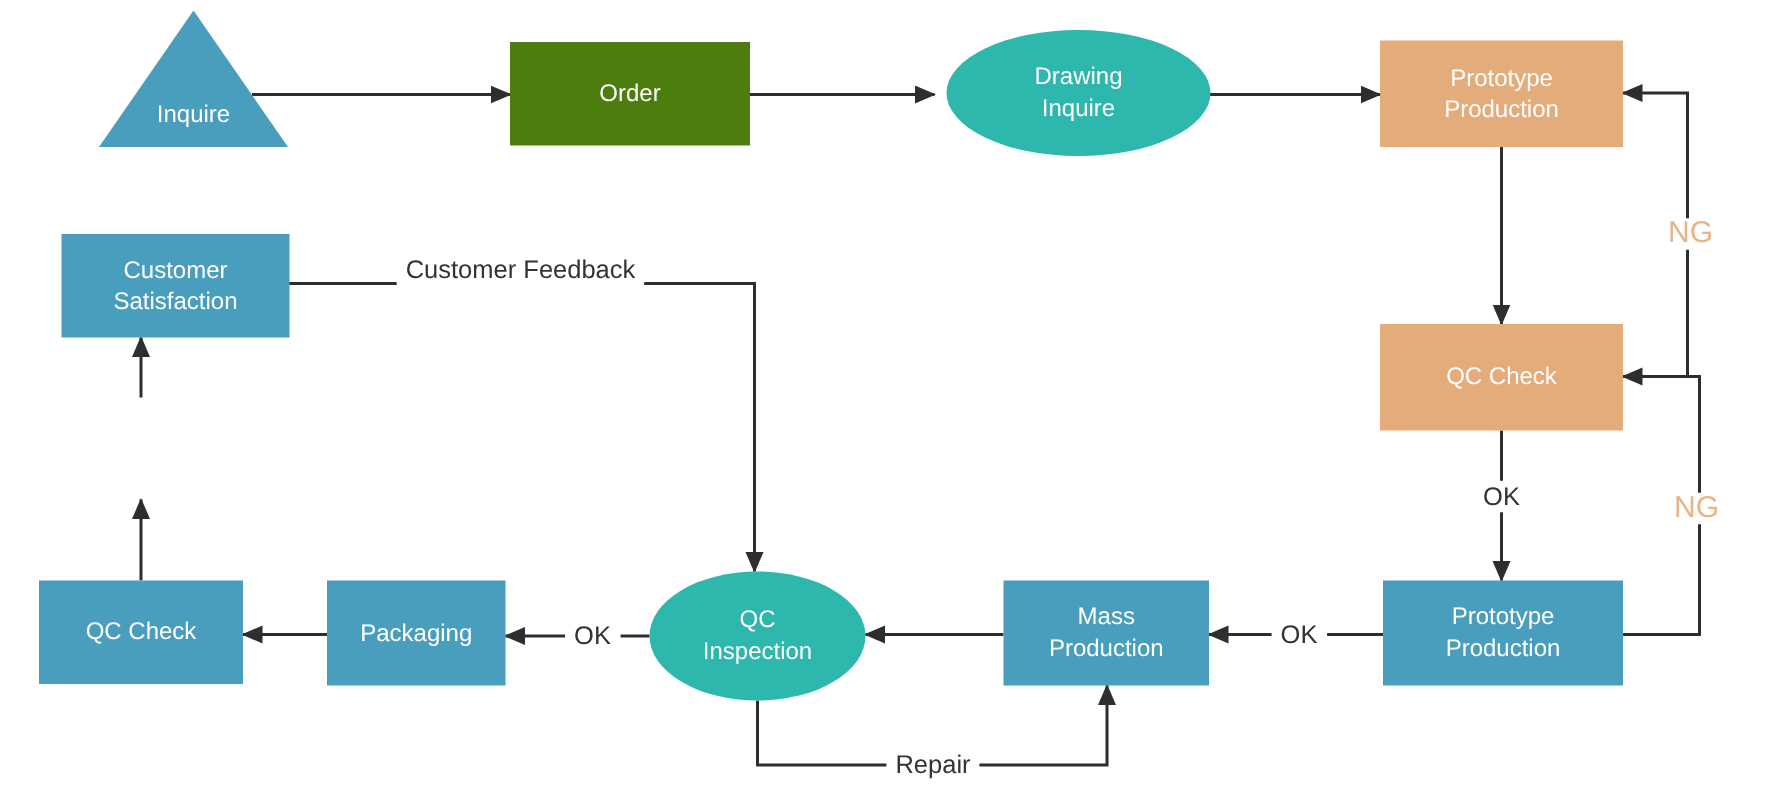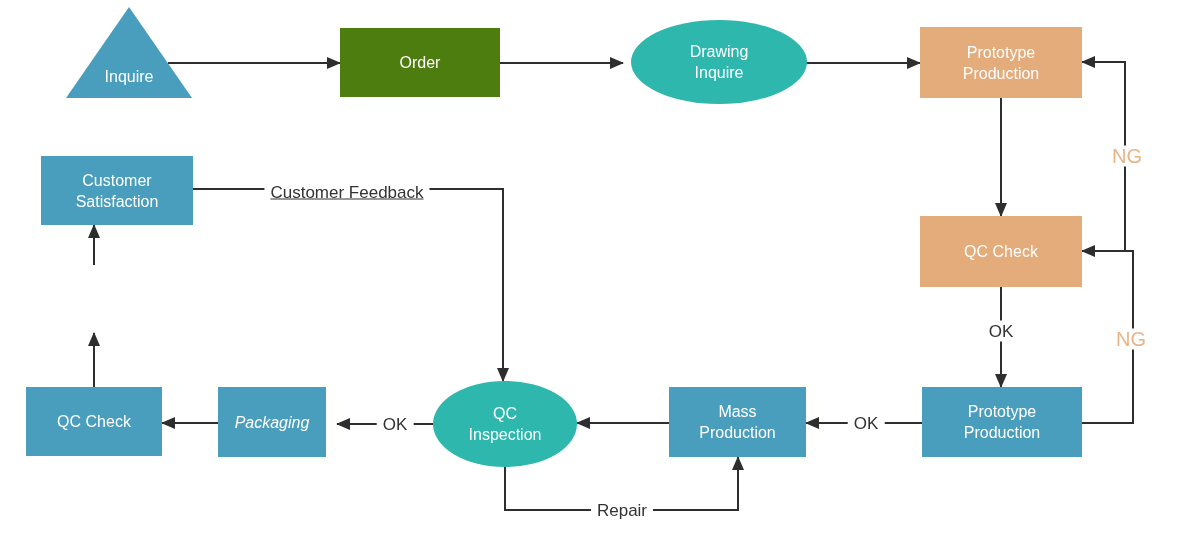--- a/index.html
+++ b/index.html
@@ -106,30 +106,30 @@
       <span class="node-line">Production</span>
     </div>
     <div class="node shape-rect" style="left: 669px; top: 387px; width: 137px; height: 70px; background: rgb(74, 158, 189);">
       <span class="node-line">Mass</span>
       <span class="node-line">Production</span>
     </div>
     <div class="node shape-ellipse" style="left: 433px; top: 381px; width: 144px; height: 86px; background: rgb(46, 183, 173);">
       <span class="node-line">QC</span>
       <span class="node-line">Inspection</span>
     </div>
-    <div class="node shape-rect" style="left: 218px; top: 387px; width: 108px; height: 70px; background: rgb(74, 158, 189); font-style: italic;">
+    <div class="node shape-rect" style="left: 218px; top: 387px; width: 119px; height: 70px; background: rgb(74, 158, 189);">
       <span class="node-line">Packaging</span>
     </div>
     <div class="node shape-rect" style="left: 26px; top: 387px; width: 136px; height: 69px; background: rgb(74, 158, 189);">
       <span class="node-line">QC Check</span>
     </div>
     <div class="node shape-rect" style="left: 26px; top: 156px; width: 152px; height: 69px; background: rgb(74, 158, 189); margin-left: 15px;">
       <span class="node-line">Customer</span>
       <span class="node-line">Satisfaction</span>
     </div>
     <span class="edge-label" style="left: 1001px; top: 331px;">OK</span>
     <span class="edge-label" style="left: 866px; top: 423px;">OK</span>
     <span class="edge-label" style="left: 395px; top: 424px;">OK</span>
     <span class="edge-label ng" style="left: 1127px; top: 156px;">NG</span>
     <span class="edge-label ng" style="left: 1131px; top: 339px;">NG</span>
-    <span class="edge-label" style="left: 347px; top: 192px; text-decoration: underline;">Customer Feedback</span>
+    <span class="edge-label" style="left: 347px; top: 180px;">Customer Feedback</span>
     <span class="edge-label" style="left: 622px; top: 510px;">Repair</span>
   </div>
 
 </body></html>

